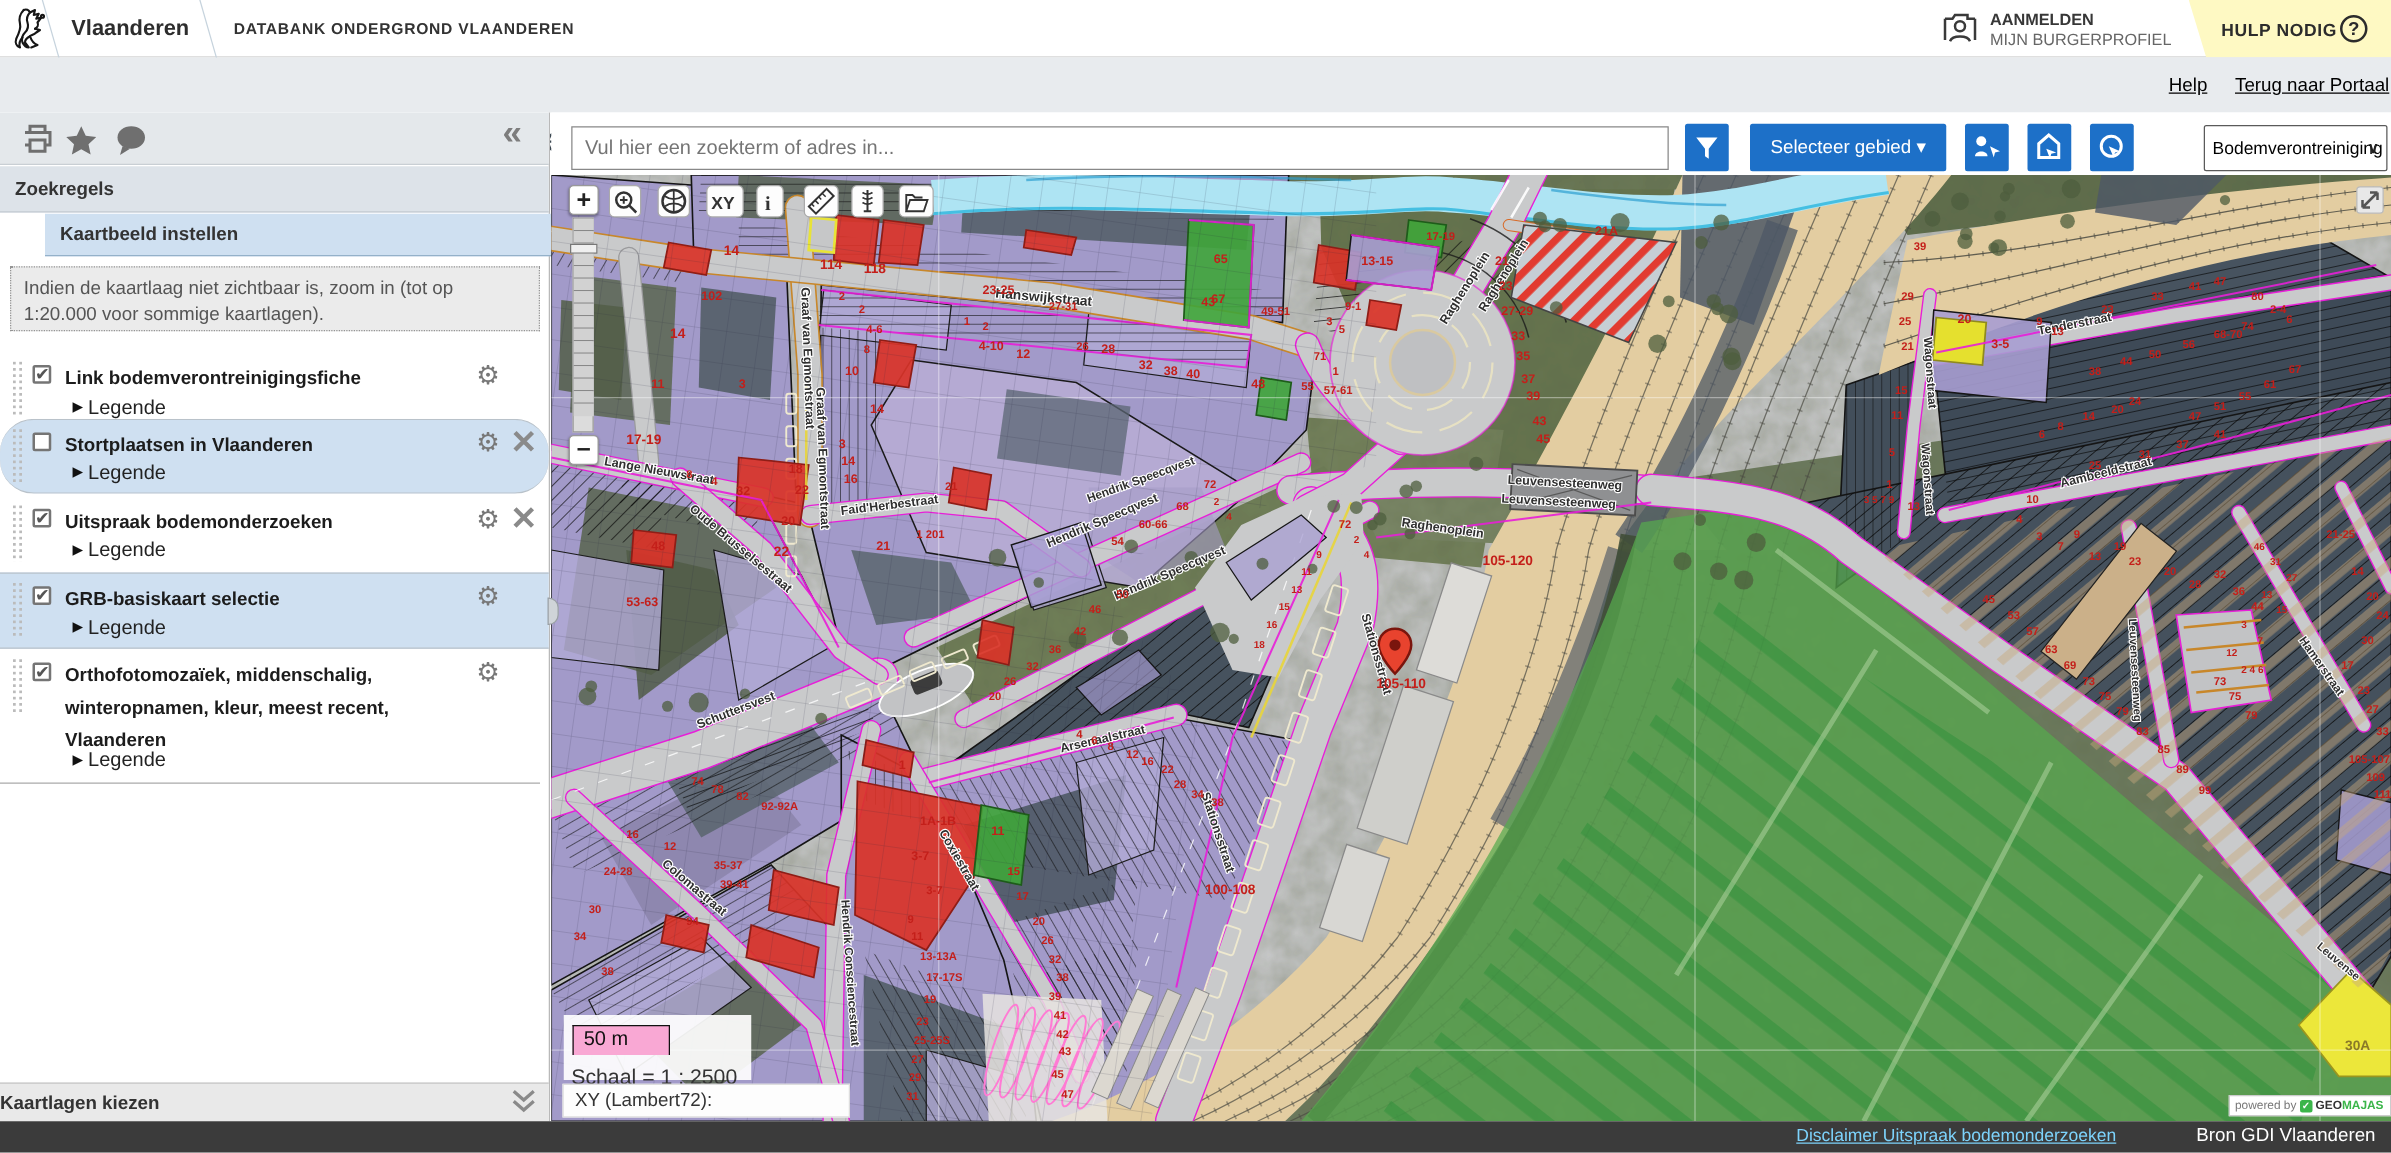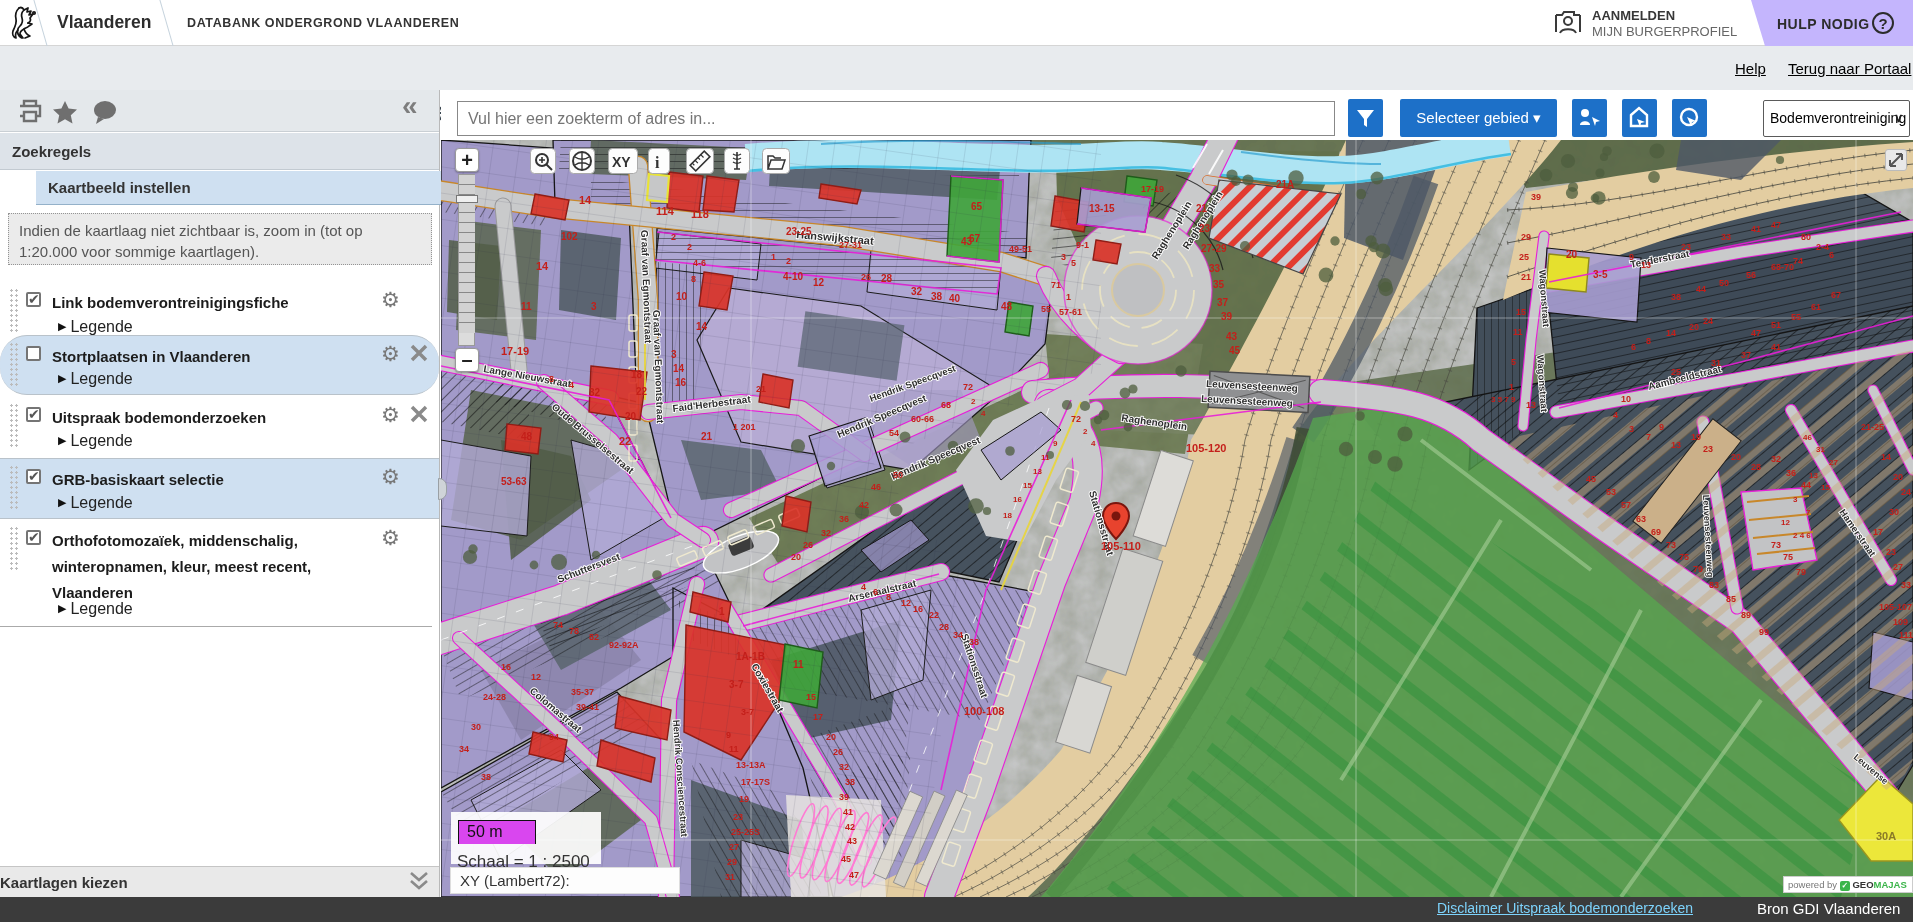--- a/index.html
+++ b/index.html
@@ -4,21 +4,21 @@
 *{margin:0;padding:0;box-sizing:border-box;}
 html,body{width:1913px;height:922px;overflow:hidden;font-family:"Liberation Sans",sans-serif;background:#fff;}
 .abs{position:absolute;}
 
 #hdr{position:absolute;left:0;top:0;width:1913px;height:46px;background:#fff;border-bottom:1px solid #d5d5d5;}
 #hdr .vl{position:absolute;left:57px;top:12px;font-size:17.5px;font-weight:bold;color:#2d2d2d;}
 #hdr .dov{position:absolute;left:187px;top:16px;font-size:12.5px;font-weight:bold;letter-spacing:0.6px;color:#333;}
 .slant{position:absolute;width:1px;height:56px;background:#c6d3dd;transform:rotate(-16deg);}
 #hdr .am{position:absolute;left:1592px;top:8px;font-size:13px;font-weight:bold;color:#373737;}
 #hdr .mbp{position:absolute;left:1592px;top:24px;font-size:13px;color:#666;}
-#helpbtn{position:absolute;left:1737px;top:0;width:176px;height:46px;background:#c4b5fd;clip-path:polygon(14px 0,176px 0,176px 46px,28px 46px);}
+#helpbtn{position:absolute;left:1737px;top:0;width:176px;height:46px;background:#fef9c3;clip-path:polygon(14px 0,176px 0,176px 46px,28px 46px);}
 
 #helpbtn .t{position:absolute;left:40px;top:16px;font-size:14px;font-weight:bold;color:#2c2c2c;letter-spacing:.5px;}
 #helpbtn .q{position:absolute;left:135px;top:12px;width:22px;height:22px;border:2px solid #2c2c2c;border-radius:50%;color:#2c2c2c;font-weight:bold;font-size:15px;text-align:center;line-height:19px;}
 
 #tbar{position:absolute;left:0;top:46px;width:1913px;height:44px;background:#e8ebee;}
 #tbar h1{position:absolute;left:64px;top:7px;font-size:27px;font-weight:normal;color:#3a4650;font-family:"Liberation Sans",sans-serif;margin-top:44px;}
 #tbar a{font-size:15px;color:#000000;text-decoration:underline;position:absolute;top:14px;}
 
 #sb{position:absolute;left:0;top:90px;width:440px;height:807px;background:#fff;border-right:1px solid #b9b9b9;}
 #sbtools{position:absolute;left:0;top:0;width:439px;height:42px;background:#e4e8eb;border-bottom:1px solid #c9cfd4;}
@@ -835,21 +835,21 @@
       <div style="width:16px;height:10px;border-bottom:1px solid #888;background:#d2d2d2;"></div>
       <div style="width:16px;height:10px;border-bottom:1px solid #888;background:#d2d2d2;"></div>
       <div style="width:16px;height:10px;border-bottom:1px solid #888;background:#d2d2d2;"></div>
       <div style="width:16px;height:10px;border-bottom:1px solid #888;background:#d2d2d2;"></div>
       <div style="width:16px;height:10px;border-bottom:1px solid #888;background:#d2d2d2;"></div>
       <div style="width:16px;height:10px;border-bottom:1px solid #888;background:#d2d2d2;"></div>
       <div style="width:16px;height:10px;border-bottom:1px solid #888;background:#d2d2d2;"></div>
       <div style="width:16px;height:10px;background:#d2d2d2;"></div>
 </div>
 <div class="abs" style="left:14px;top:208px;width:24px;height:24px;background:#fff;border:1px solid #999;border-radius:4px;font-size:20px;font-weight:bold;color:#222;text-align:center;line-height:20px;box-shadow:0 1px 2px rgba(0,0,0,.3)">–</div>
-<div class="abs" style="left:46px;top:8px;margin-left:43px;">
+<div class="abs" style="left:46px;top:8px;">
   <svg width="310" height="30">
     <g stroke="#aaa" fill="#fdfdfd">
           <rect x="0.5" y="0.5" width="25" height="25" rx="4"></rect>
           <rect x="39.5" y="0.5" width="25" height="25" rx="4"></rect>
           <rect x="78.5" y="0.5" width="29" height="25" rx="4"></rect>
           <rect x="118.5" y="0.5" width="21" height="25" rx="4"></rect>
           <rect x="156.5" y="0.5" width="27" height="25" rx="4"></rect>
           <rect x="194.5" y="0.5" width="25" height="25" rx="4"></rect>
           <rect x="232.5" y="0.5" width="27" height="25" rx="4"></rect>
         </g>
@@ -870,21 +870,21 @@
       <path d="M238,21 l3,-9 h14 l-3,9 z M238,21 v-13 h5 l2,2 h6" stroke-width="1.5" fill="none"></path>
     </g>
   </svg>
 </div>
 <div class="abs" style="left:1444px;top:9px;width:22px;height:22px;background:#e8e8e8;border-radius:3px;border:1px solid #bbb;">
  <svg width="20" height="20">
         <path d="M4,16 L16,4 M16,4 h-6 M16,4 v6 M4,16 h6 M4,16 v-6" stroke="#555" stroke-width="2" fill="none"></path>
       </svg>
 </div>
 <div class="abs" style="left:10px;top:672px;width:150px;height:52px;background:rgba(255,255,255,.92);"></div>
-<div class="abs" style="left:17px;top:680px;width:78px;height:24px;background:#d946ef;border-left:1.5px solid #111;border-right:1.5px solid #111;border-top:1.5px solid #111;font-size:16px;color:#111;padding:2px 0 0 8px;">50 m</div>
+<div class="abs" style="left:17px;top:680px;width:78px;height:24px;background:#f9a8d4;border-left:1.5px solid #111;border-right:1.5px solid #111;border-top:1.5px solid #111;font-size:16px;color:#111;padding:2px 0 0 8px;">50 m</div>
 <div class="abs" style="left:16px;top:712px;font-size:17px;color:#333;">Schaal = 1 : 2500</div>
 <div class="abs" style="left:9px;top:727px;width:230px;height:27px;background:#fdfdfd;border:1px solid #ddd;font-size:15px;color:#333;padding:4px 0 0 9px;">XY (Lambert72):</div>
 <div class="abs" style="left:1342px;top:736px;width:130px;height:17px;background:#fff;border:1px solid #ccc;font-size:9.5px;color:#777;padding:2px 0 0 4px;white-space:nowrap;overflow:hidden;">powered by <span style="display:inline-block;width:10px;height:10px;background:#3bb54a;border-radius:2px;color:#fff;font-size:8px;line-height:10px;text-align:center;font-weight:bold;">✓</span> <b style="color:#333">GEO</b><b style="color:#3bb54a">MAJAS</b></div>
 
 </div>
 <div id="ftr">
   <a style="left:1437px">Disclaimer Uitspraak bodemonderzoeken</a>
   <span style="left:1757px">Bron GDI Vlaanderen</span>
 </div>
 

